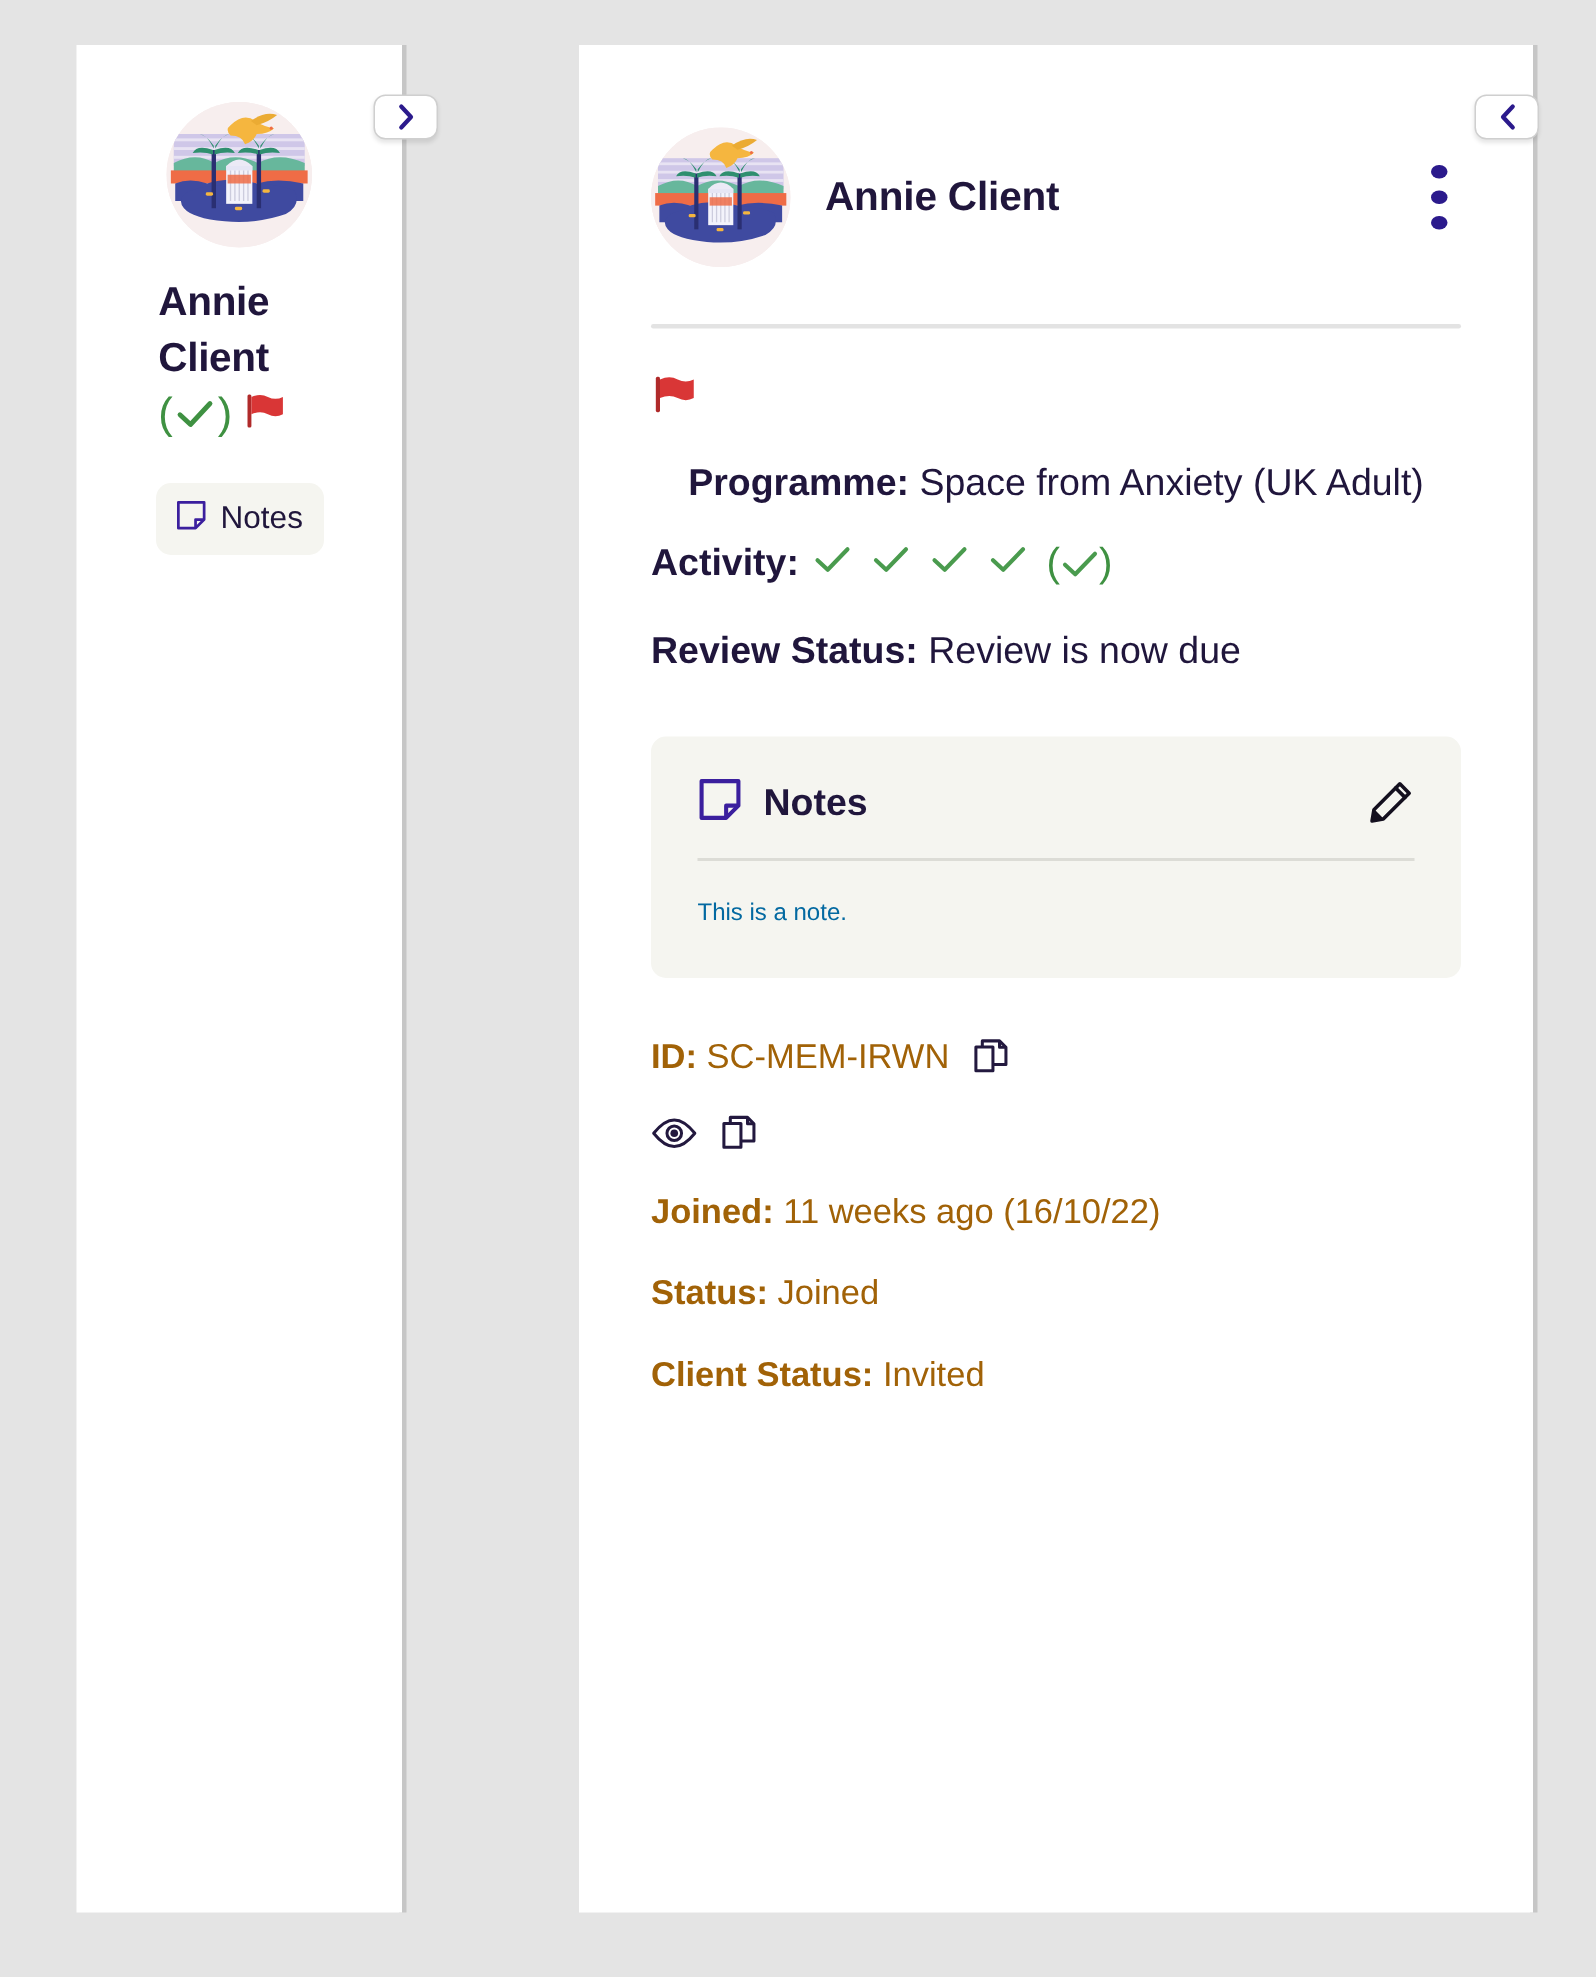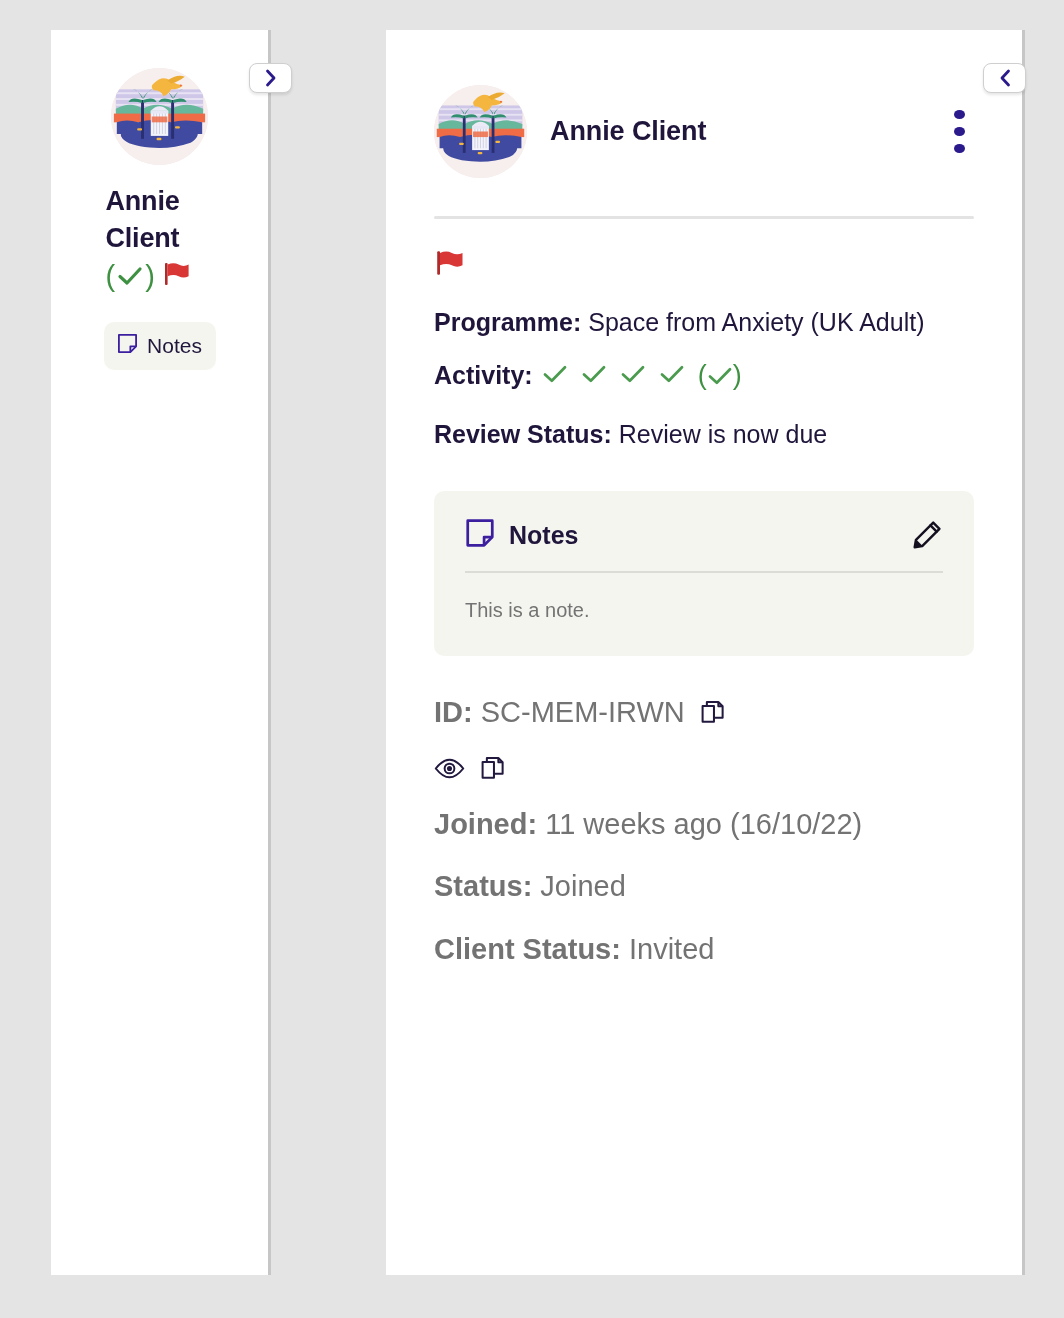--- a/index.html
+++ b/index.html
@@ -170,21 +170,21 @@
   }
 
   .field {
     margin-top: 22px;
     font-size: 25px;
     line-height: 1.48;
     color: #20163c;
   }
   .field .k { font-weight: bold; }
   .field .v { font-weight: normal; }
-  .field-programme { margin-top: 22px; }
+  .field-programme { margin-top: 22px; text-align: center; }
   .field-activity {
     display: flex;
     align-items: center;
     gap: 9px;
     margin-top: 16px;
     text-align: center;
   }
   .activity-marks {
     display: flex;
     align-items: center;
@@ -217,33 +217,33 @@
     flex: 1;
   }
   .pencil-btn { cursor: pointer; flex: none; display: flex; }
   .notes-card-hr {
     height: 2px;
     background: #dcdcd6;
     margin: 19px 0 0 0;
   }
   .notes-body {
     margin-top: 26px;
-    font-size: 20px;
-    color: #737373;
+    font-size: 16px;
+    color: #0369a1;
   }
 
   
   .details { margin-top: 36px; }
   .detail-row {
     display: flex;
     align-items: center;
     gap: 14px;
     margin-top: 22px;
-    font-size: 29px;
-    color: #737373;
+    font-size: 23px;
+    color: #a16207;
     line-height: 1.4;
   }
   .detail-row:first-child { margin-top: 0; }
   .detail-row .txt .k { font-weight: bold; }
   .icon-btn { cursor: pointer; display: inline-flex; flex: none; }
 </style>
 </head>
 <body>
 
 <div class="stage">

